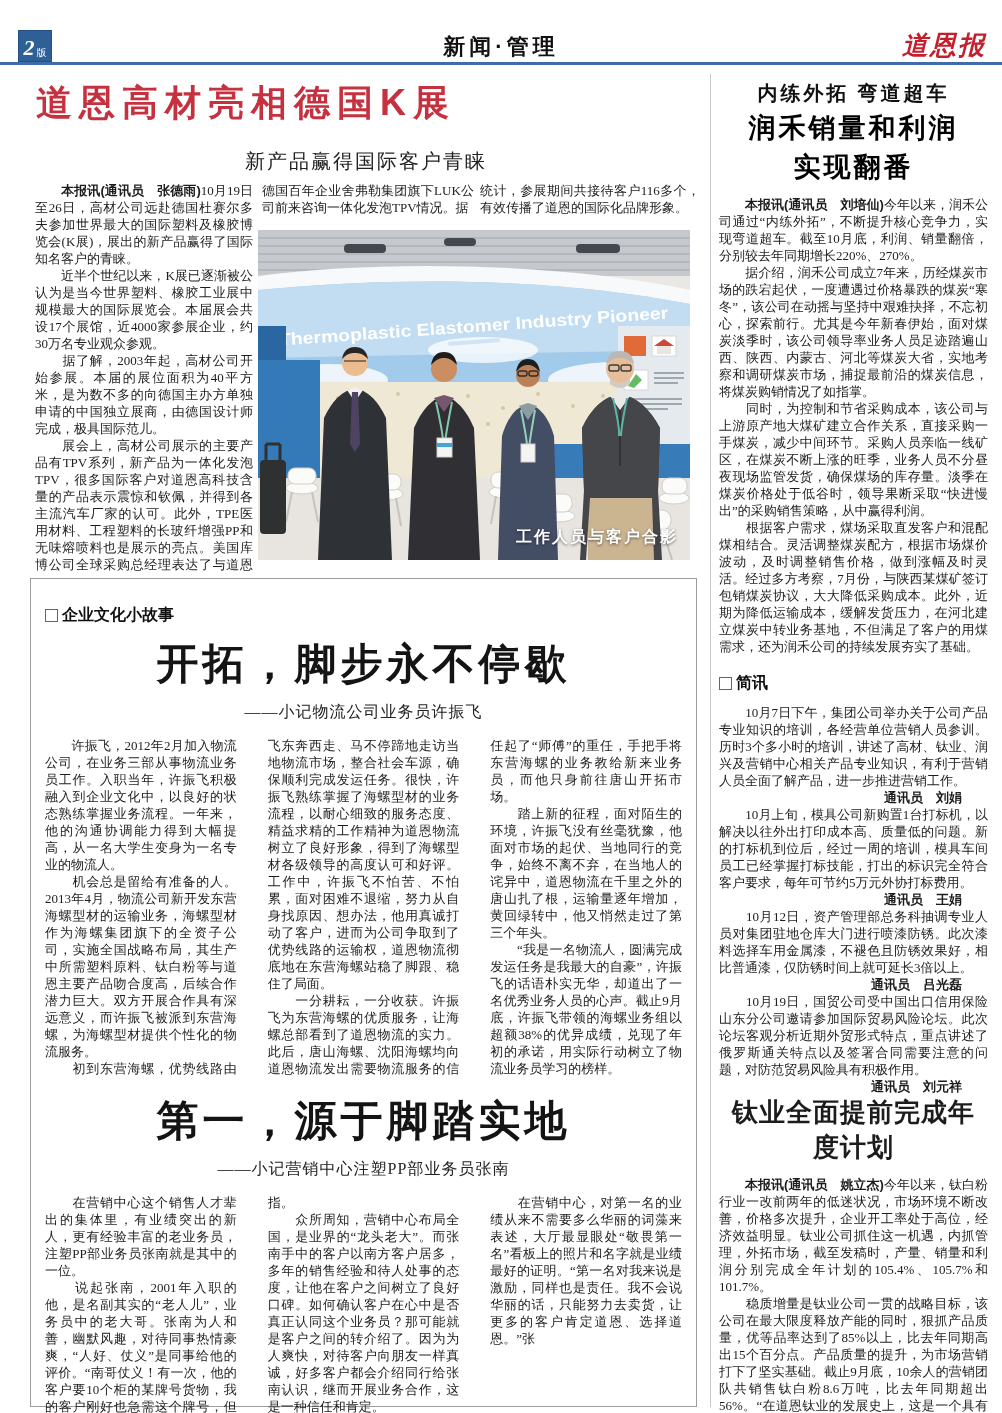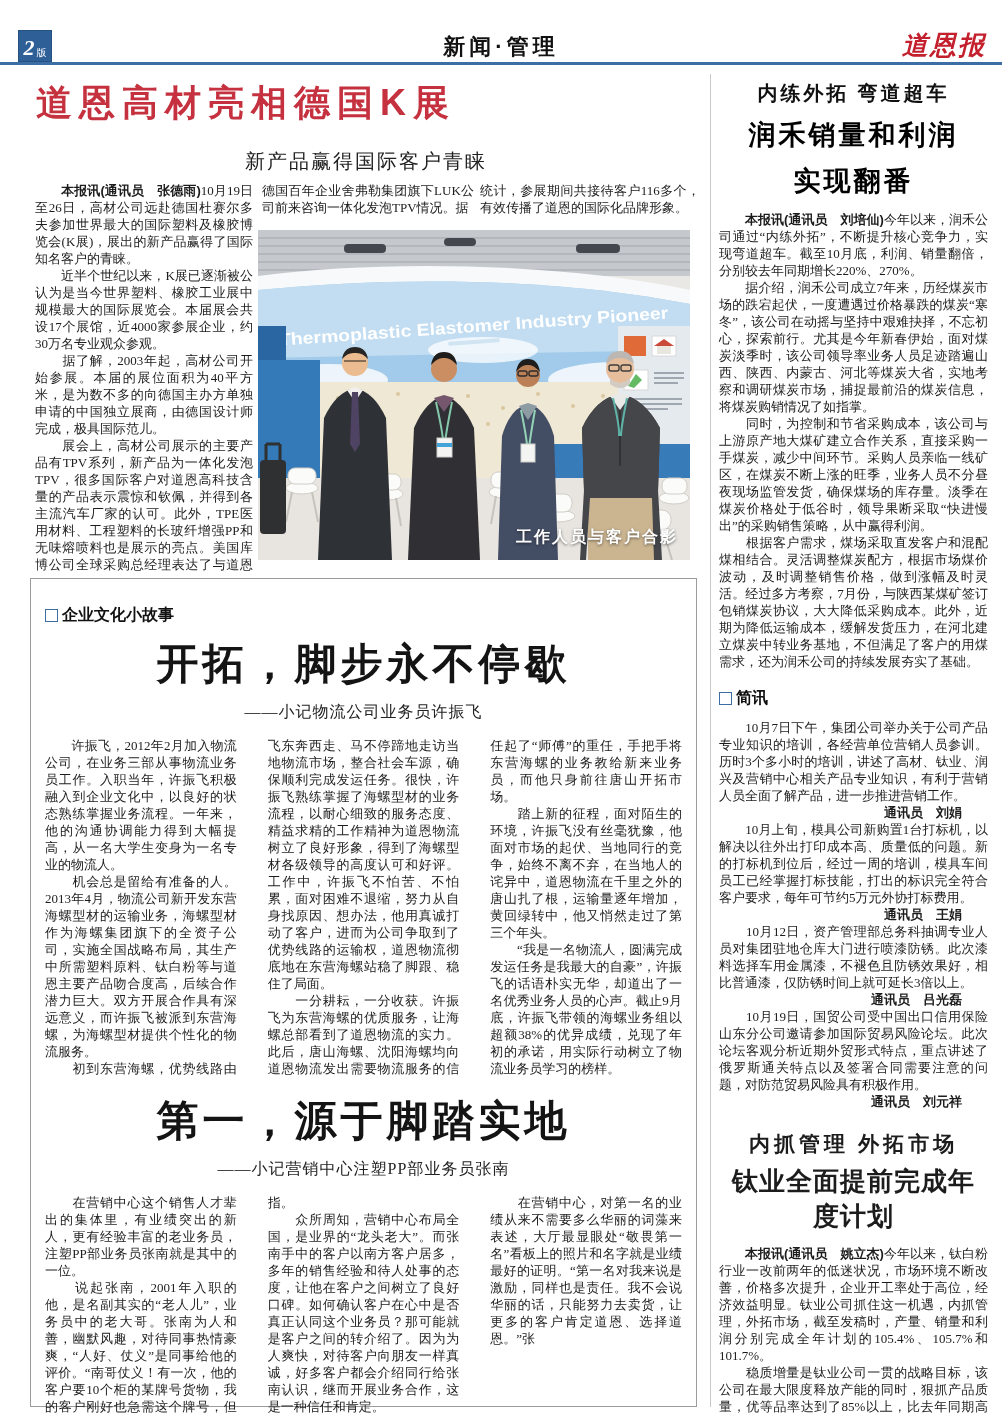--- a/index.html
+++ b/index.html
@@ -29,21 +29,21 @@
   
   .photo{position:absolute;left:258px;top:230px;width:432px;height:330px;overflow:hidden;}
   .photo-caption{position:absolute;right:12px;bottom:12px;color:#ffffff;
         font-family:"Liberation Sans",sans-serif;font-weight:bold;font-size:16px;letter-spacing:2px;
         text-shadow:0 1px 3px rgba(0,0,0,.55);}
   
   .right-rail{position:absolute;left:710px;top:74px;width:278px;height:1333px;border-left:1px solid #c8c8c8;
         padding-left:8px;box-sizing:border-box;}
   .rh-kicker{text-align:center;font-weight:bold;font-size:20px;letter-spacing:3px;margin:6px 0 4px 0;color:#111;}
   .rh-title{text-align:center;font-family:"Liberation Sans",sans-serif;font-weight:bold;font-size:27px;
-        letter-spacing:3px;line-height:1.25;color:#000;margin:12px;}
+        letter-spacing:3px;line-height:1.25;color:#000;margin:5px;}
   .rail-body{font-size:13px;line-height:17px;text-align:justify;margin-top:11px;}
   .rail-body p{margin:0;}
   .label-line{font-family:"Liberation Sans",sans-serif;font-weight:bold;font-size:16px;color:#111;
         display:flex;align-items:center;gap:4px;margin:18px 0 10px 0;}
   .sq{display:inline-block;width:11px;height:11px;border:1.5px solid #3c6ea5;background:#fff;}
   .brief-item p.t{margin:0;font-size:13px;line-height:17px;text-align:justify;}
   .byline{margin:0;text-align:right;padding-right:26px;font-size:13px;line-height:17px;
         font-family:"Liberation Sans",sans-serif;font-weight:bold;}
   .ti-kicker{text-align:center;font-weight:bold;font-size:21px;letter-spacing:4px;margin:20px 0 6px 0;}
   .ti-title{text-align:center;font-family:"Liberation Sans",sans-serif;font-weight:bold;font-size:26px;
@@ -294,21 +294,20 @@
       <div class="brief-item">
         <p class="t">　　10月12日，资产管理部总务科抽调专业人员对集团驻地仓库大门进行喷漆防锈。此次漆料选择车用金属漆，不褪色且防锈效果好，相比普通漆，仅防锈时间上就可延长3倍以上。</p>
         <p class="byline">通讯员　吕光磊</p>
       </div>
       <div class="brief-item">
         <p class="t">　　10月19日，国贸公司受中国出口信用保险山东分公司邀请参加国际贸易风险论坛。此次论坛客观分析近期外贸形式特点，重点讲述了俄罗斯通关特点以及签署合同需要注意的问题，对防范贸易风险具有积极作用。</p>
         <p class="byline">通讯员　刘元祥</p>
       </div>
     </div>
 
-    <div class="ti-kicker">内抓管理  外拓市场</div>
     <h2 class="ti-title">钛业全面提前完成年度计划</h2>
     <div class="rail-body">
       <p><span class="leadin">　　本报讯(通讯员　姚立杰)</span><span>今年以来，钛白粉行业一改前两年的低迷状况，市场环境不断改善，价格多次提升，企业开工率处于高位，经济效益明显。钛业公司抓住这一机遇，内抓管理，外拓市场，截至发稿时，产量、销量和利润分别完成全年计划的105.4%、105.7%和101.7%。</span></p>
       <div>
           <p class="frag">　　稳质增量是钛业公司一贯的战略目标，该公司在最大限度释放产能的同时，狠抓产品质量，优等品率达到了85%以上，比去年同期高出15个百分点。产品质量的提升，为市场营销打下了坚实基础。截止9月底，10余人的营销团队共销售钛白粉8.6万吨，比去年同期超出56%。“在道恩钛业的发展史上，这是一个具有里程碑意义的数字。”该公司营销负责人表示。</p>
         </div>
     </div>
   </div>
 
 </div>

